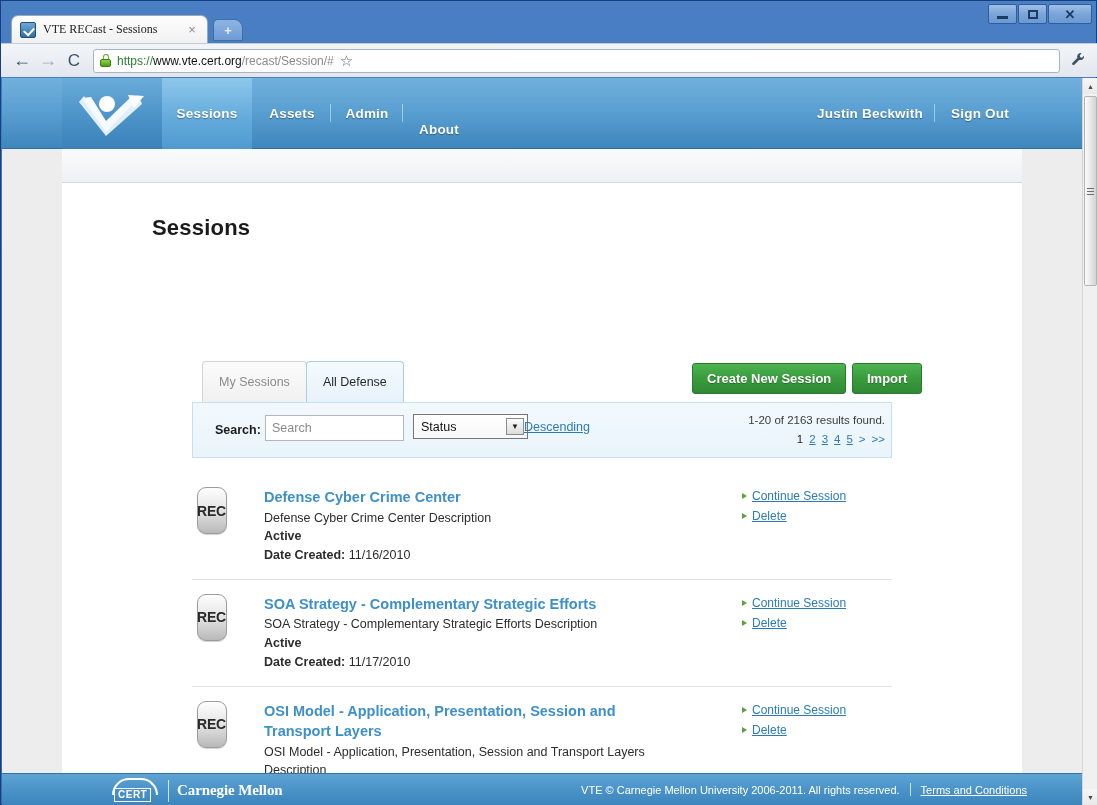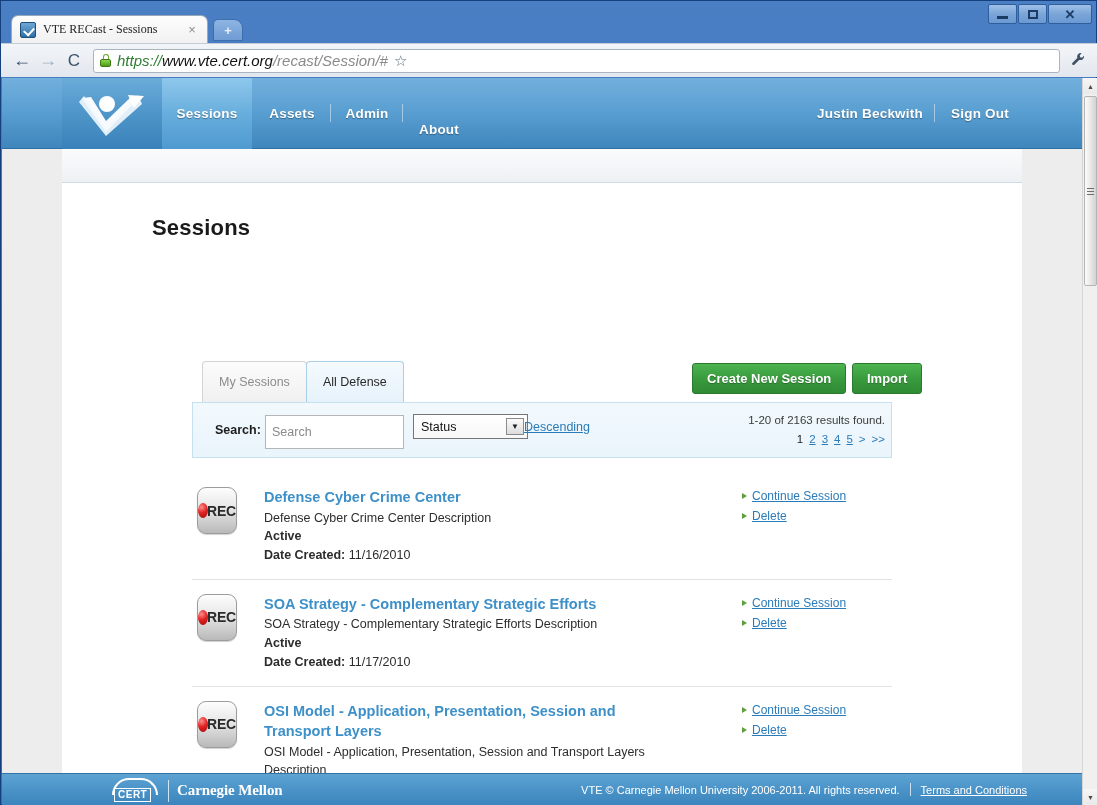--- a/index.html
+++ b/index.html
@@ -113,21 +113,21 @@
   .lock-body {
     position: absolute; bottom: 0; left: 0; width: 11px; height: 8px;
     background: linear-gradient(180deg, #8cd94a 0%, #4d9c15 100%);
     border-radius: 2px; border: 1px solid #3d7a10;
   }
   .lock-shackle {
     position: absolute; top: 0; left: 2.5px; width: 6px; height: 6px;
     border: 1.6px solid #6aaa2a; border-bottom: none;
     border-radius: 3px 3px 0 0;
   }
-  .url-text { font-size: 15px; white-space: nowrap; font-style: italic; }
+  .url-text { font-size: 12px; white-space: nowrap; }
   .url-scheme { color: #2e7d32; }
   .url-host { color: #111; }
   .url-path { color: #8a8a8a; }
   .star {
     flex: 0 0 auto; color: #5d6b7c; font-size: 15px; margin-left: 6px;
   }
   .wrench {
     width: 24px; flex: 0 0 auto; text-align: center;
     color: #3f5266; font-size: 15px;
   }
@@ -226,21 +226,21 @@
     width: 700px; height: 56px;
     background: linear-gradient(180deg, #f2f9fd 0%, #e9f4fb 100%);
     border: 1px solid #c7e0ef;
   }
   .search-label {
     position: absolute; left: 22px; top: 20px;
     font-size: 12.5px; font-weight: bold; color: #1c1c1c;
   }
   .search-input {
     position: absolute; left: 72px; top: 12px;
-    width: 139px; height: 34px;
+    width: 139px; height: 26px;
     border: 1px solid #b6b6b6;
     background: #fff;
     font-size: 12.5px; color: #222;
     padding: 0 6px;
     font-family: "Liberation Sans", sans-serif;
   }
   .search-input::placeholder { color: #8a8a8a; }
   .status-select {
     position: absolute; left: 220px; top: 11px;
     width: 115px; height: 25px;
@@ -279,21 +279,21 @@
   .sess-list { position: absolute; left: 130px; top: 290px; width: 700px; }
   .sess-row {
     position: relative;
     border-top: 1px solid #e2e2e2;
     padding: 14px 0 14px 0;
     min-height: 86px;
   }
   .sess-row.first { border-top: none; }
   .rec-icon {
     position: absolute; left: 5px; top: 14px;
-    width: 40px; height: 47px;
+    width: 30px; height: 47px;
     border-radius: 9px;
     background: linear-gradient(180deg, #fdfdfd 0%, #e7e7e7 45%, #b9b9b9 100%);
     border: 1px solid #9c9c9c;
     box-shadow: 0 1px 1px rgba(0,0,0,0.18);
     display: flex; align-items: center; justify-content: center;
   }
   .rec-dot {
     width: 14px; height: 15px; border-radius: 50%;
     background: radial-gradient(circle at 35% 28%, #ff8d8d 0%, #e02222 45%, #a80d0d 100%);
     margin-right: -1px;

